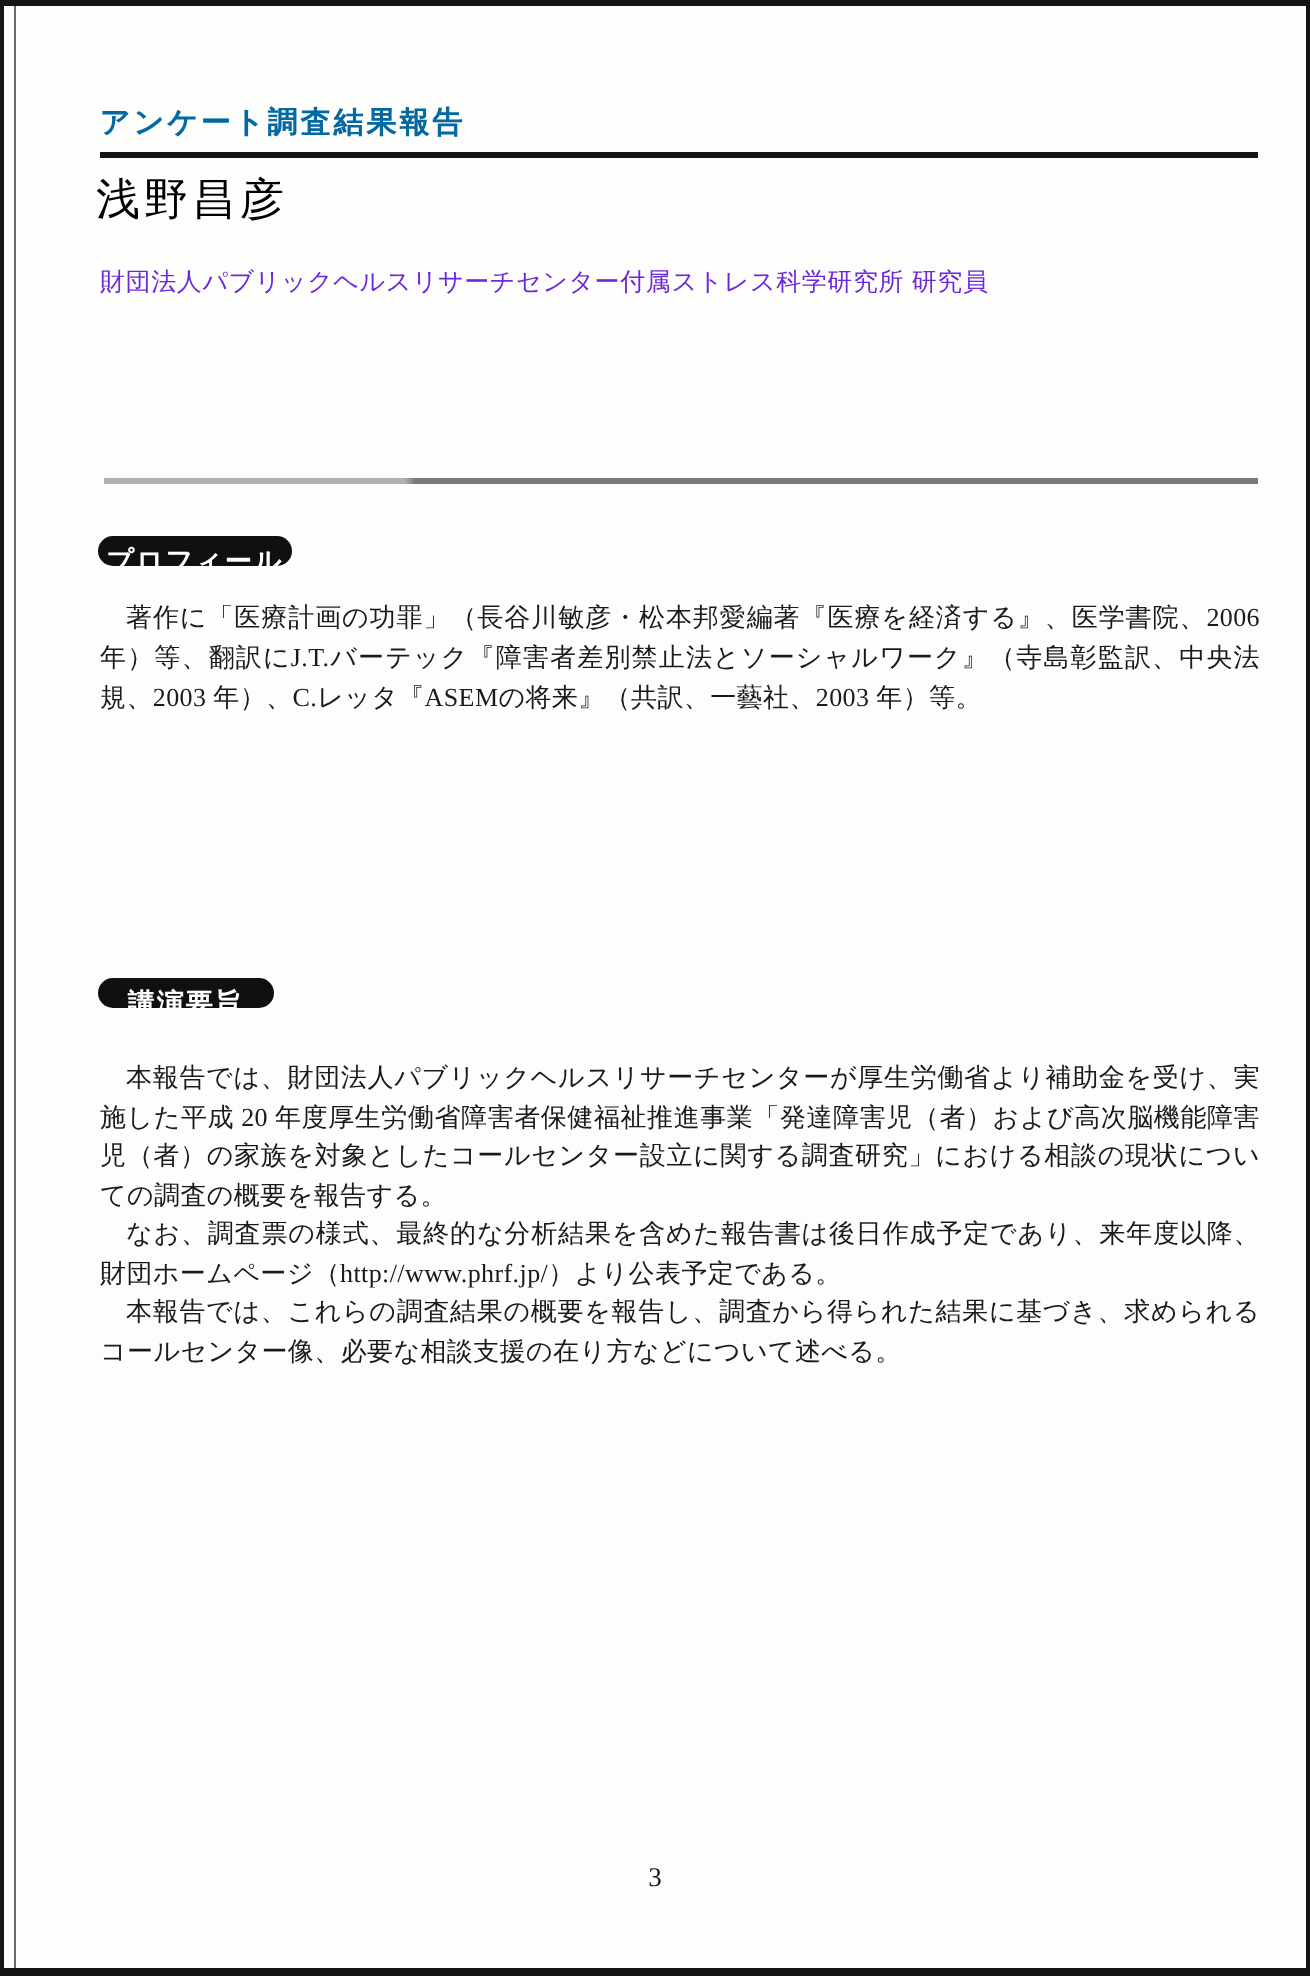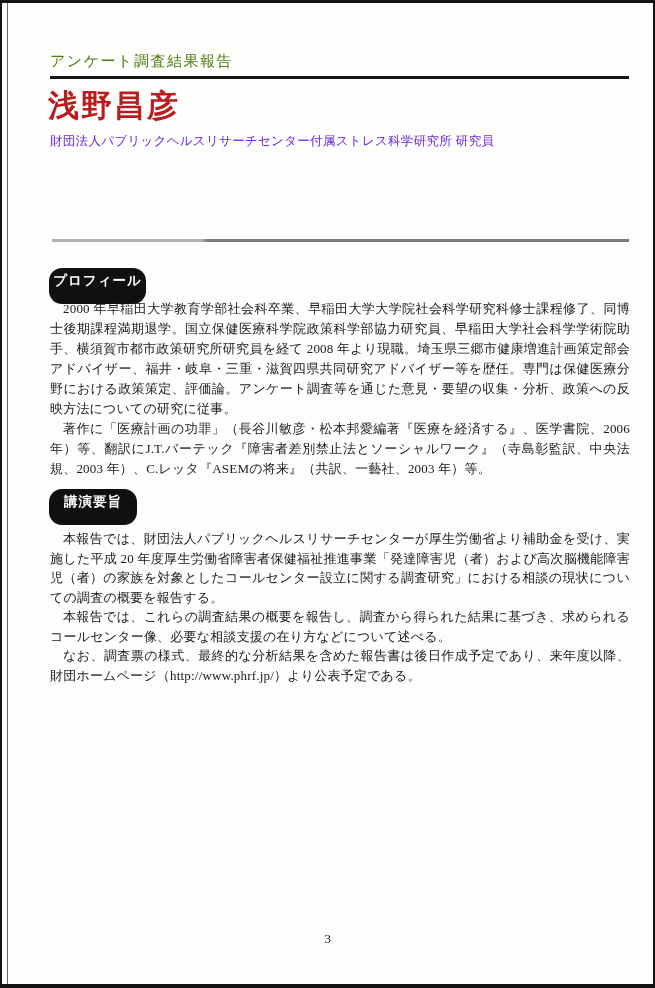--- a/index.html
+++ b/index.html
@@ -24,55 +24,55 @@
   .scan-line-left {
     position: absolute;
     left: 5px; top: 0;
     width: 1px; height: 100%;
     background: #6a6a6a;
   }
   .doc-kicker {
     position: absolute;
     left: 48px; top: 49px;
     font-size: 15px;
-    font-weight: normal;
+    font-weight: bold;
     letter-spacing: 1.5px;
-    color: #4d7c0f;
+    color: #0369a1;
   }
   .kicker-rule {
     position: absolute;
     left: 48px; top: 73px;
     width: 579px; height: 3px;
     background: #151515;
   }
   .speaker-name {
     position: absolute;
     left: 46px; top: 82px;
-    font-size: 31px;
-    font-weight: bold;
+    font-size: 22px;
+    font-weight: normal;
     letter-spacing: 2px;
-    color: #b91c1c;
+    color: #000000;
   }
   .speaker-affiliation {
     position: absolute;
     left: 48px; top: 130px;
     font-size: 12.5px;
     letter-spacing: 0.3px;
     color: #6d28d9;
   }
   .mid-rule {
     position: absolute;
     left: 50px; top: 236px;
     width: 577px; height: 2.5px;
     background: linear-gradient(to right, #b0b0b0 0%, #b0b0b0 26%, #7a7a7a 27%, #7a7a7a 100%);
   }
   .section-pill {
     position: absolute;
     left: 47px;
-    height: 36px;
+    height: 15px;
     background: #101010;
     border-radius: 13px;
     color: #ffffff;
     font-size: 13.5px;
     font-weight: bold;
     line-height: 25px;
     text-align: center;
     letter-spacing: 1px;
   }
   .pill-profile { top: 265px; width: 97px; }
@@ -115,26 +115,25 @@
   <div class="kicker-rule"></div>
 
   <div class="speaker-name">浅野昌彦</div>
   <div class="speaker-affiliation">財団法人パブリックヘルスリサーチセンター付属ストレス科学研究所 研究員</div>
 
   <div class="mid-rule"></div>
 
   <div class="section-pill pill-profile">プロフィール</div>
 
   <div class="body-text profile-text">
-    <p>2000 年早稲田大学教育学部社会科卒業、早稲田大学大学院社会科学研究科修士課程修了、同博士後期課程満期退学。国立保健医療科学院政策科学部協力研究員、早稲田大学社会科学学術院助手、横須賀市都市政策研究所研究員を経て 2008 年より現職。埼玉県三郷市健康増進計画策定部会アドバイザー、福井・岐阜・三重・滋賀四県共同研究アドバイザー等を歴任。専門は保健医療分野における政策策定、評価論。アンケート調査等を通じた意見・要望の収集・分析、政策への反映方法についての研究に従事。</p>
     <p>著作に「医療計画の功罪」（長谷川敏彦・松本邦愛編著『医療を経済する』、医学書院、2006 年）等、翻訳にJ.T.バーテック『障害者差別禁止法とソーシャルワーク』（寺島彰監訳、中央法規、2003 年）、C.レッタ『ASEMの将来』（共訳、一藝社、2003 年）等。</p>
   </div>
 
   <div class="section-pill pill-abstract">講演要旨</div>
 
   <div class="body-text abstract-text">
     <p>本報告では、財団法人パブリックヘルスリサーチセンターが厚生労働省より補助金を受け、実施した平成 20 年度厚生労働省障害者保健福祉推進事業「発達障害児（者）および高次脳機能障害児（者）の家族を対象としたコールセンター設立に関する調査研究」における相談の現状についての調査の概要を報告する。</p>
+    <p>なお、調査票の様式、最終的な分析結果を含めた報告書は後日作成予定であり、来年度以降、財団ホームページ（http://www.phrf.jp/）より公表予定である。</p>
     <p>本報告では、これらの調査結果の概要を報告し、調査から得られた結果に基づき、求められるコールセンター像、必要な相談支援の在り方などについて述べる。</p>
-    <p>なお、調査票の様式、最終的な分析結果を含めた報告書は後日作成予定であり、来年度以降、財団ホームページ（http://www.phrf.jp/）より公表予定である。</p>
   </div>
 
   <div class="page-number">3</div>
 </div>
 
 </body></html>

